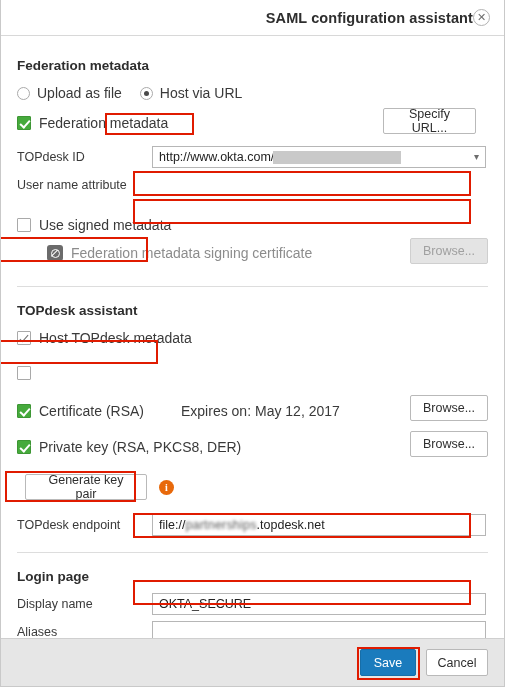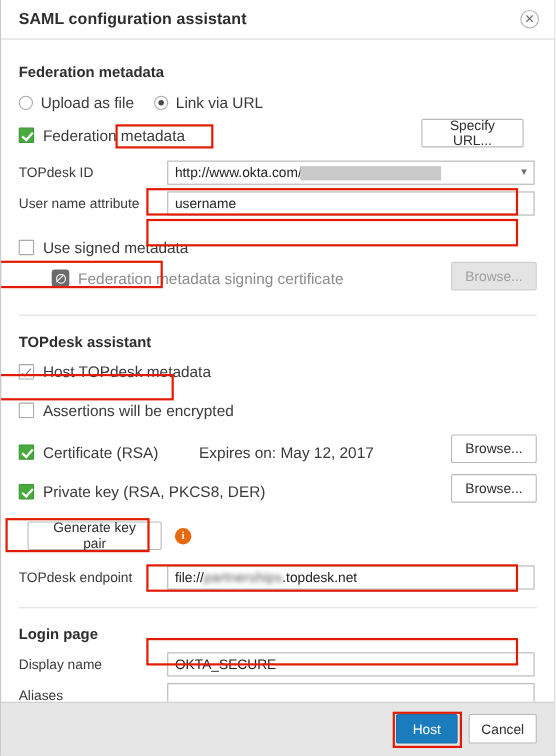--- a/index.html
+++ b/index.html
@@ -33,20 +33,21 @@
     align-items: center;
     padding: 0 14px 0 16px;
     background: #ffffff;
   }
   .titlebar-title {
     font-size: 14.5px;
     font-weight: bold;
     color: #2e2e2e;
     letter-spacing: .1px;
     flex: 1;
+    text-align: right;
   }
   .close-icon {
     width: 17px;
     height: 17px;
     border-radius: 50%;
     border: 1px solid #b3b3b3;
     color: #6f6f6f;
     font-size: 11px;
     line-height: 15px;
     text-align: center;
@@ -293,43 +294,40 @@
 
   <div class="body">
 
     <div class="section-title">Federation metadata</div>
 
     <div class="row">
       <span class="radio"></span>
       <span class="label">Upload as file</span>
       <span style="display:inline-block;width:18px"></span>
       <span class="radio checked"></span>
-      <span class="label">Link via URL</span>
+      <span class="label">Host via URL</span>
     </div>
 
     <div class="row" style="margin-top:8px">
       <span class="cb green"></span>
       <span class="label">Federation metadata</span>
       <button class="btn" style="position:absolute;right:12px;top:-4px;width:93px">Specify URL...</button>
     </div>
 
     <div class="row" style="margin-top:12px">
       <span class="label-col">TOPdesk ID</span>
       <div class="field wide">
         <span>http://www.okta.com/</span>
         <span class="redact" style="width:128px;margin-left:-1px"></span>
         <span class="select-caret">▾</span>
       </div>
     </div>
 
     <div class="row" style="margin-top:6px">
       <span class="label-col">User name attribute</span>
-      <div class="field wide">
-        <span>username</span>
-      </div>
     </div>
 
     <div class="row" style="margin-top:18px">
       <span class="cb"></span>
       <span class="label">Use signed metadata</span>
     </div>
 
     <div class="row" style="padding-left:30px">
       <span class="disabled-badge">
           <span class="glyph"></span>
@@ -342,21 +340,20 @@
 
     <div class="section-title tight">TOPdesk assistant</div>
 
     <div class="row">
       <span class="cb graycheck"></span>
       <span class="label">Host TOPdesk metadata</span>
     </div>
 
     <div class="row" style="margin-top:13px">
       <span class="cb"></span>
-      <span class="label">Assertions will be encrypted</span>
     </div>
 
     <div class="row" style="margin-top:16px">
       <span class="cb green"></span>
       <span class="label">Certificate (RSA)</span>
       <span class="label" style="position:absolute;left:164px">Expires on:</span>
       <span class="label" style="position:absolute;left:238px">May 12, 2017</span>
       <button class="btn" style="position:absolute;right:0;top:-5px;width:78px">Browse...</button>
     </div>
 
@@ -402,18 +399,18 @@
     <div class="anno" style="left:132px; top:135px; width:338px; height:25px;"></div>
     <div class="anno" style="left:132px; top:163px; width:338px; height:25px;"></div>
     <div class="anno" style="left:-2px;  top:201px; width:149px; height:25px;"></div>
     <div class="anno" style="left:-2px;  top:304px; width:159px; height:24px;"></div>
     <div class="anno" style="left:4px;   top:435px; width:131px; height:31px;"></div>
     <div class="anno" style="left:132px; top:477px; width:338px; height:25px;"></div>
     <div class="anno" style="left:132px; top:544px; width:338px; height:25px;"></div>
   </div>
 
   <div class="footer">
-    <button class="btn primary">Host</button>
+    <button class="btn primary">Save</button>
     <button class="btn secondary">Cancel</button>
     <div class="anno" style="right:84px; top:8px; width:63px; height:33px;"></div>
   </div>
 
 </div>
 
 </body></html>

